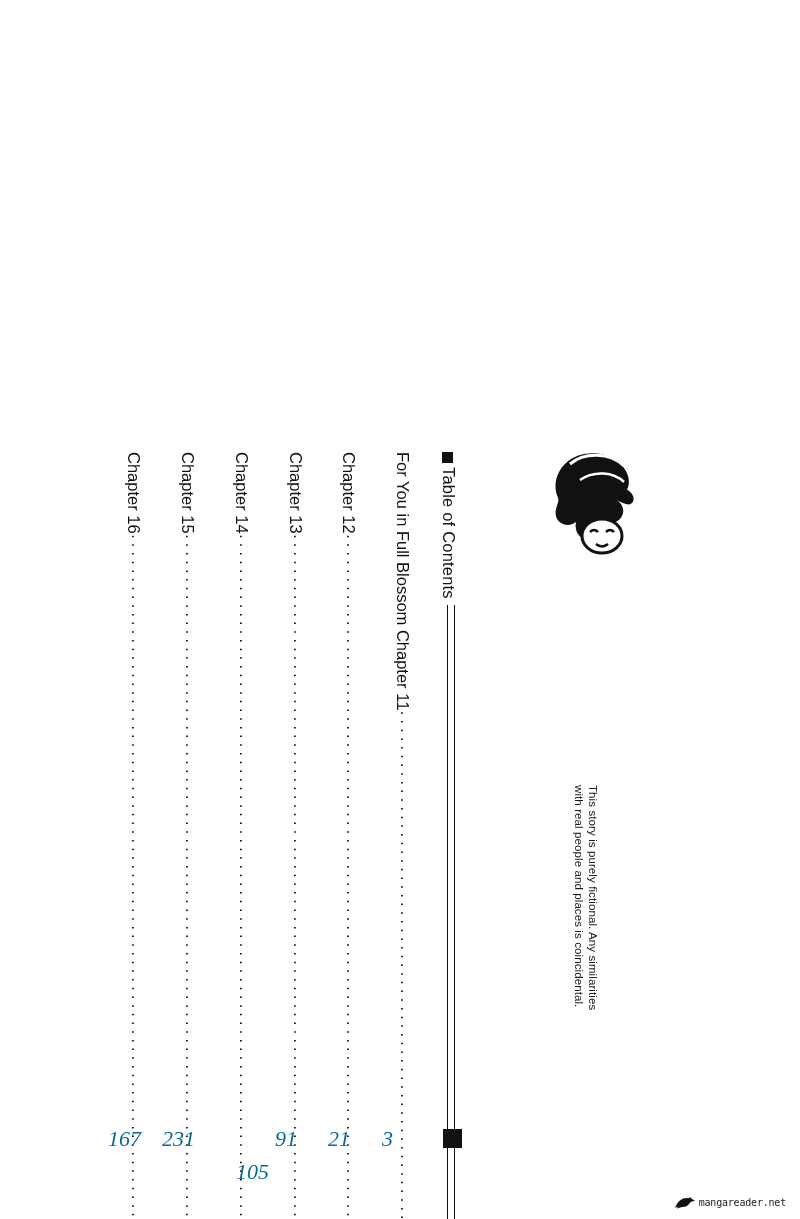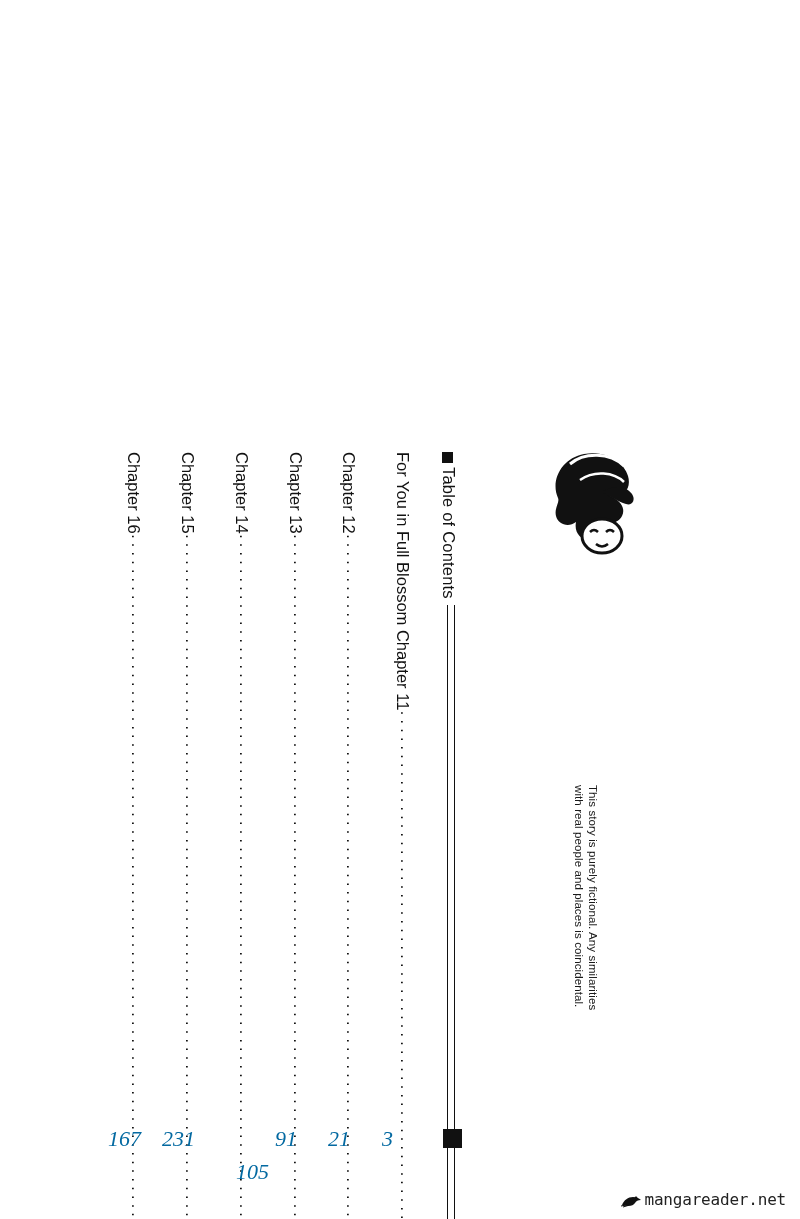--- a/index.html
+++ b/index.html
@@ -119,21 +119,21 @@
 
   
   .watermark {
     position: absolute;
     right: 14px;
     bottom: 10px;
     display: flex;
     align-items: center;
     gap: 3px;
     font-family: "DejaVu Sans Mono", monospace;
-    font-size: 16px;
+    font-size: 10px;
     color: #222;
     letter-spacing: -0.2px;
   }
   .watermark .wm-icon {
     width: 22px;
     height: 14px;
   }
 </style>
 </head>
 <body>

